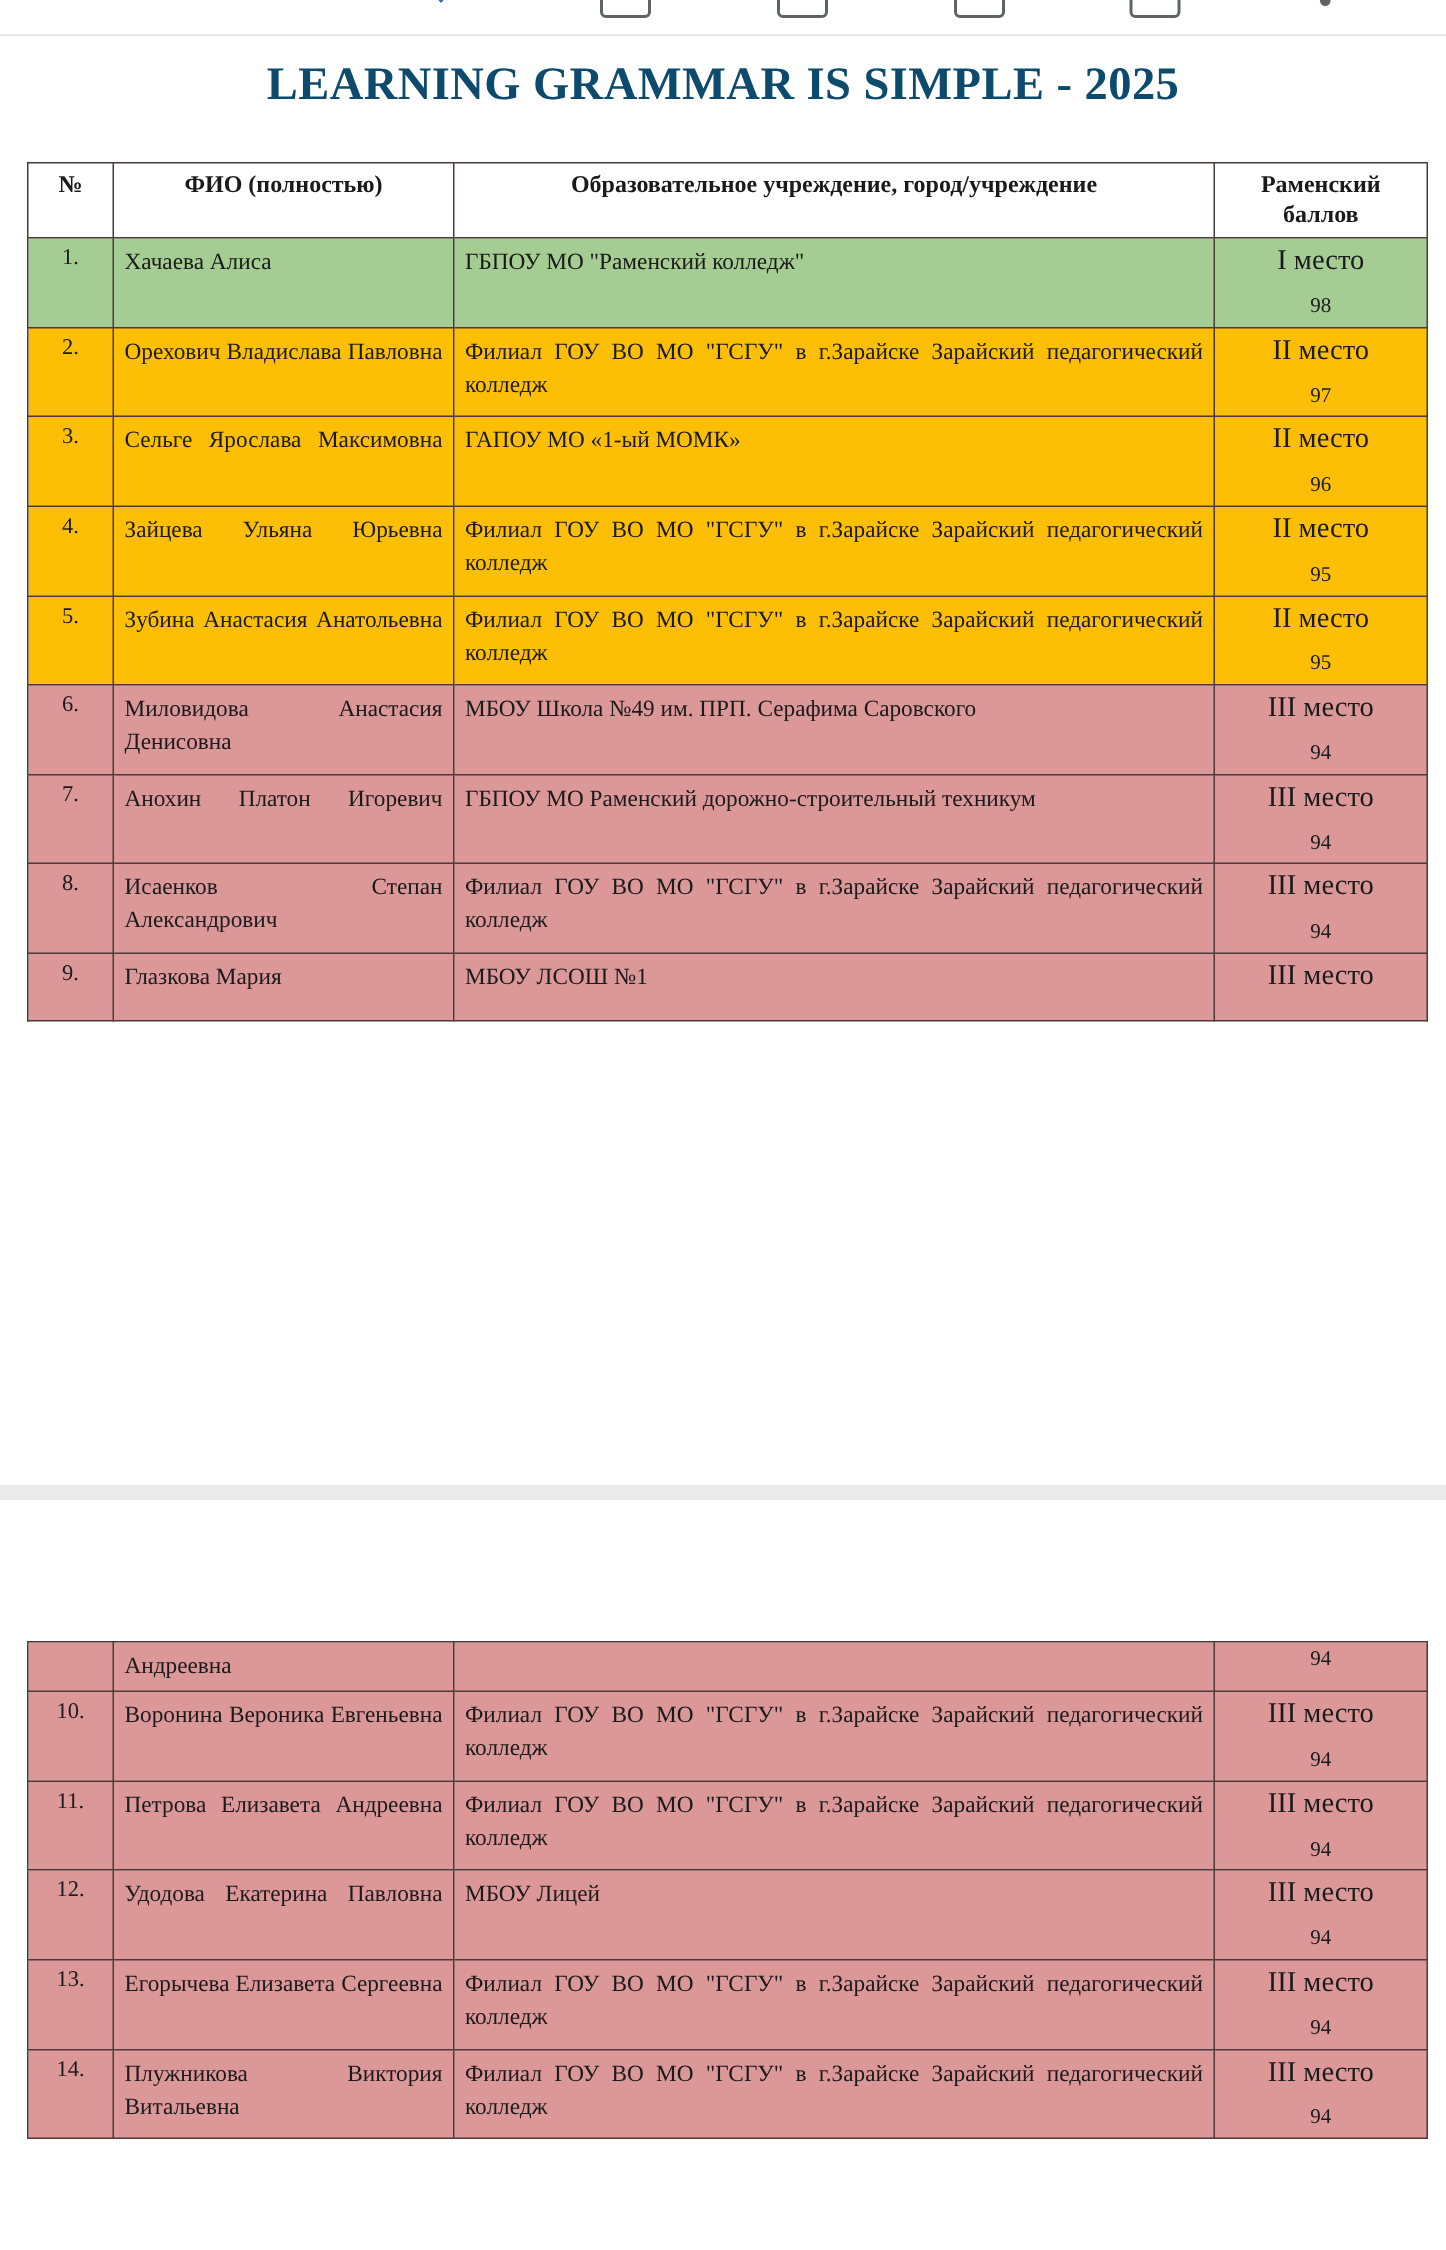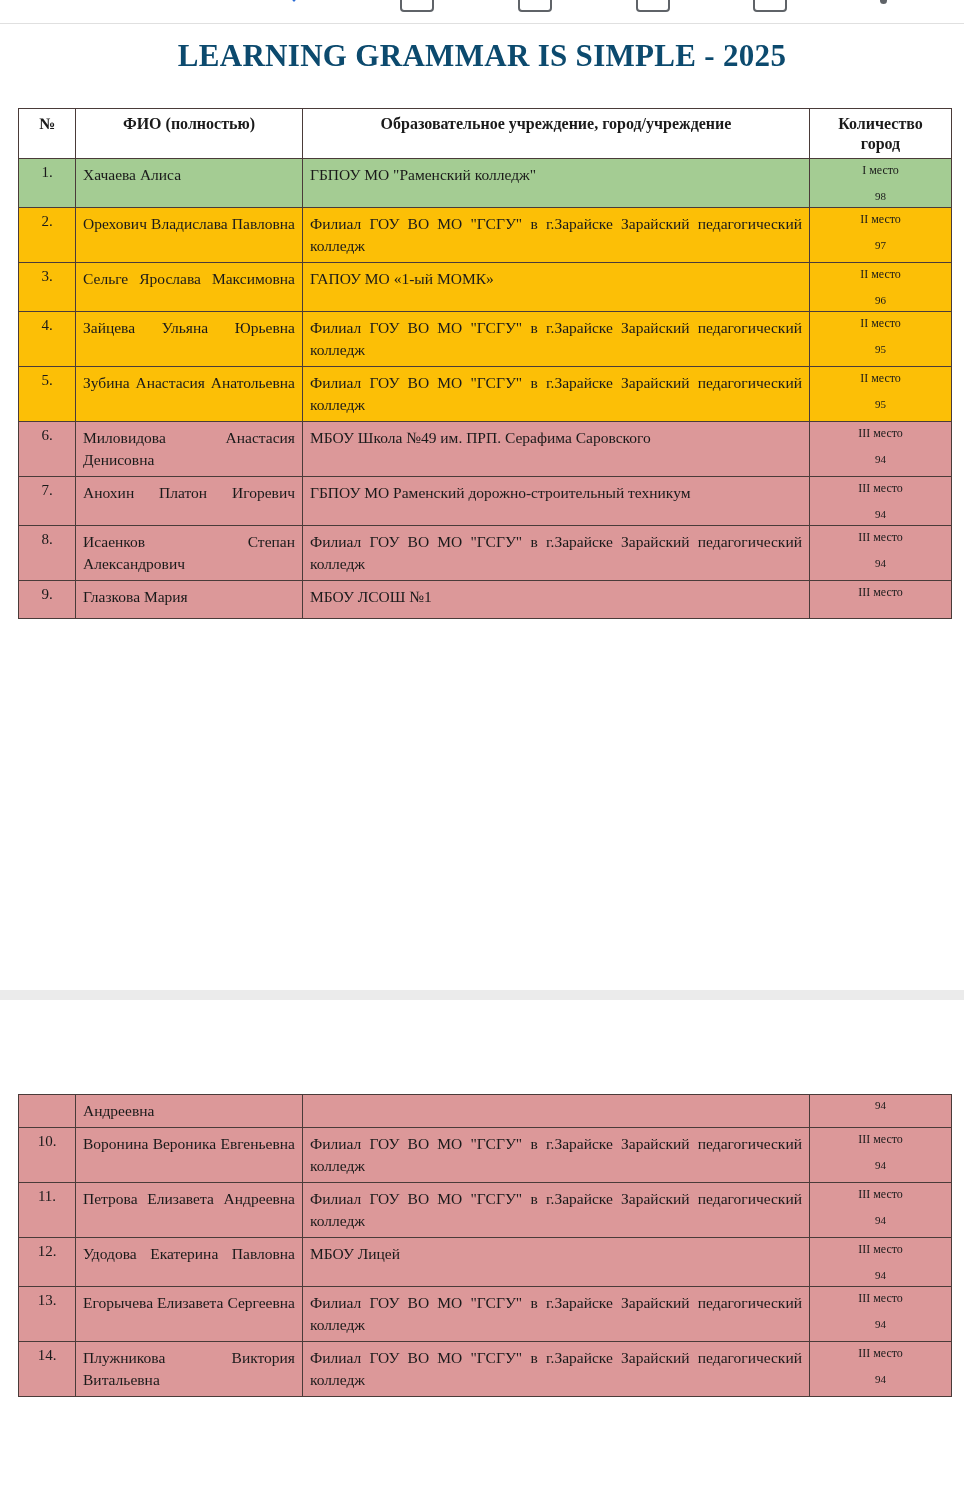--- a/index.html
+++ b/index.html
@@ -125,26 +125,26 @@
     text-align-last: left;
     line-height: 1.42;
   }
   td.score {
     text-align: center;
     vertical-align: top;
     line-height: 1.05;
   }
   td.score .place {
     display: block;
-    font-size: 12px;
+    font-size: 19px;
     margin-bottom: 14px;
   }
   td.score .pts {
     display: block;
-    font-size: 11px;
+    font-size: 14px;
   }
 
   
   .c-green { background: #a4cc93; }
   .c-gold  { background: #fcbf06; }
   .c-pink  { background: #dc9899; }
 
   
   col.c1 { width: 57px; }
   col.c2 { width: 227px; }
@@ -173,21 +173,21 @@
       <col class="c1">
       <col class="c2">
       <col class="c3">
       <col class="c4">
     </colgroup>
   <thead>
     <tr>
       <th class="hd">№</th>
       <th class="hd">ФИО (полностью)</th>
       <th class="hd">Образовательное учреждение, город/учреждение</th>
-      <th class="hd">Количество город</th>
+      <th class="hd">Раменский баллов</th>
     </tr>
   </thead>
   <tbody id="tbody-p1">
       <tr>
         <td class="num c-green">1.</td>
         <td class="fio c-green" style="text-align-last: left;">Хачаева Алиса</td>
         <td class="inst c-green">ГБПОУ МО "Раменский колледж"</td>
         <td class="score c-green">
           <span class="place">I место</span>
           <span class="pts">98</span>

